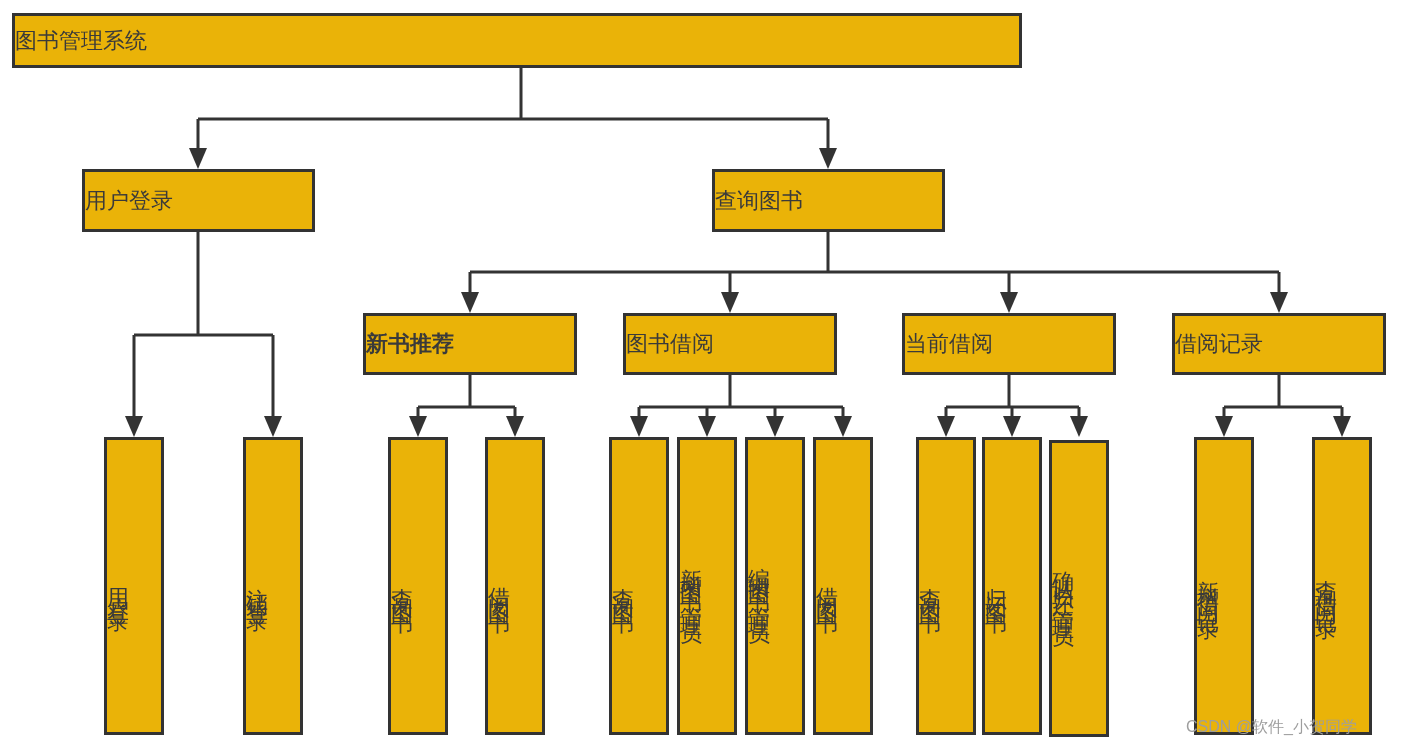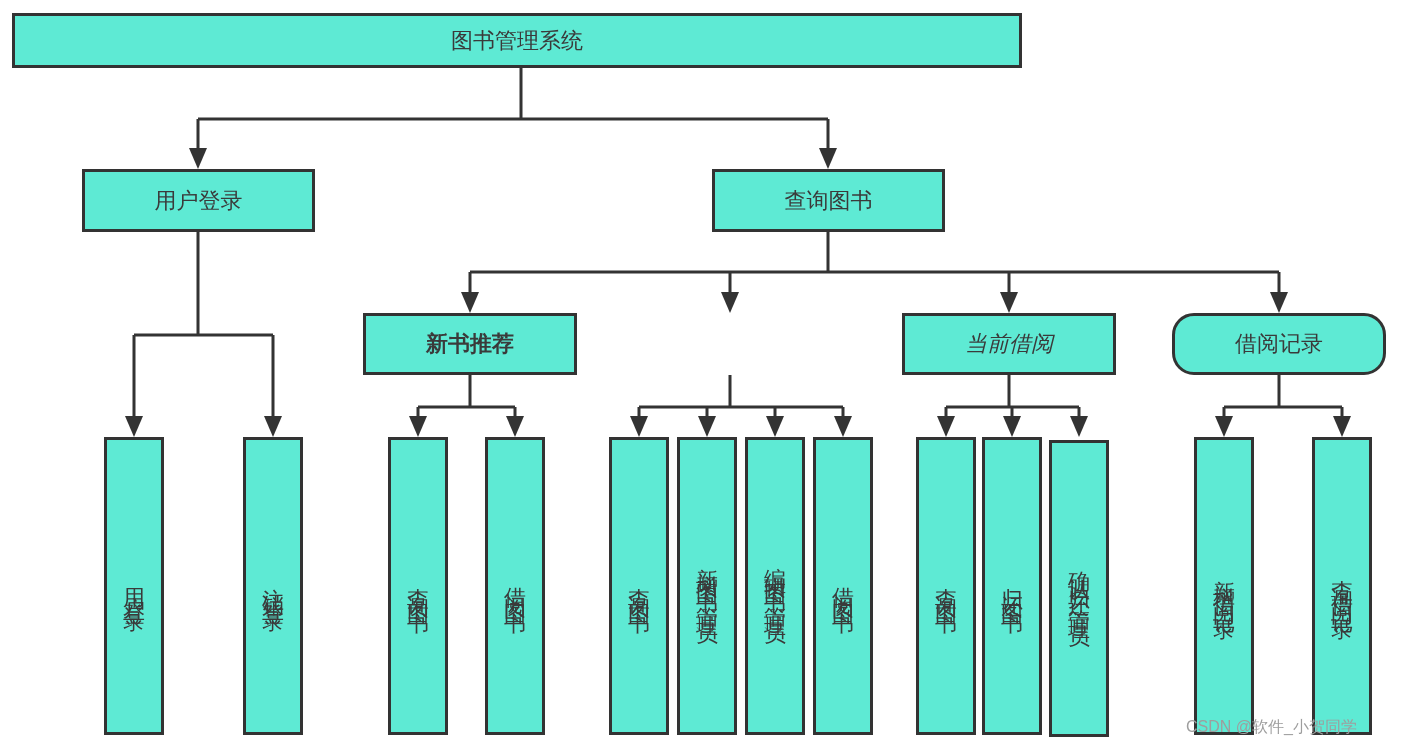--- a/index.html
+++ b/index.html
@@ -11,24 +11,23 @@
     background: var(--background, #ffffff);
     font-family: "Liberation Sans", "DejaVu Sans", sans-serif;
     overflow: hidden;
   }
   .connector-svg { position: absolute; left: 0; top: 0; width: 1405px; height: 747px; }
   path.lines { fill: none; stroke: var(--line, #333333); stroke-width: 3; }
   polygon.arrow { fill: var(--line, #333333); }
   .node {
     position: absolute;
     border: 3px solid var(--box-border, #333333);
-    background: #5eead4;
+    background: #eab308;
     display: flex;
     align-items: center;
-    justify-content: center;
     color: var(--text, #3a3a3a);
   }
   .node .label {
     font-size: 22px;
     white-space: nowrap;
     line-height: 1;
   }
   .node.vert .label {
     writing-mode: vertical-rl;
     text-orientation: mixed;
@@ -115,24 +114,27 @@
   <div class="node" style="left:82px; top:169px; width:233px; height:63px;">
     <span class="label">用户登录</span>
   </div>
   <div class="node" style="left:712px; top:169px; width:233px; height:63px;">
     <span class="label">查询图书</span>
   </div>
 
   <div class="node" style="left:363px; top:313px; width:214px; height:62px;font-weight:bold;">
     <span class="label">新书推荐</span>
   </div>
-  <div class="node" style="left:902px; top:313px; width:214px; height:62px;font-style:italic;">
+  <div class="node" style="left:623px; top:313px; width:214px; height:62px;">
+    <span class="label">图书借阅</span>
+  </div>
+  <div class="node" style="left:902px; top:313px; width:214px; height:62px;">
     <span class="label">当前借阅</span>
   </div>
-  <div class="node" style="left:1172px; top:313px; width:214px; height:62px;border-radius:22px;">
+  <div class="node" style="left:1172px; top:313px; width:214px; height:62px;">
     <span class="label">借阅记录</span>
   </div>
 
   <div class="node vert" style="left:104px; top:437px; width:60px; height:298px;">
     <span class="label">用户登录</span>
   </div>
   <div class="node vert" style="left:243px; top:437px; width:60px; height:298px;">
     <span class="label">注销登录</span>
   </div>
 

